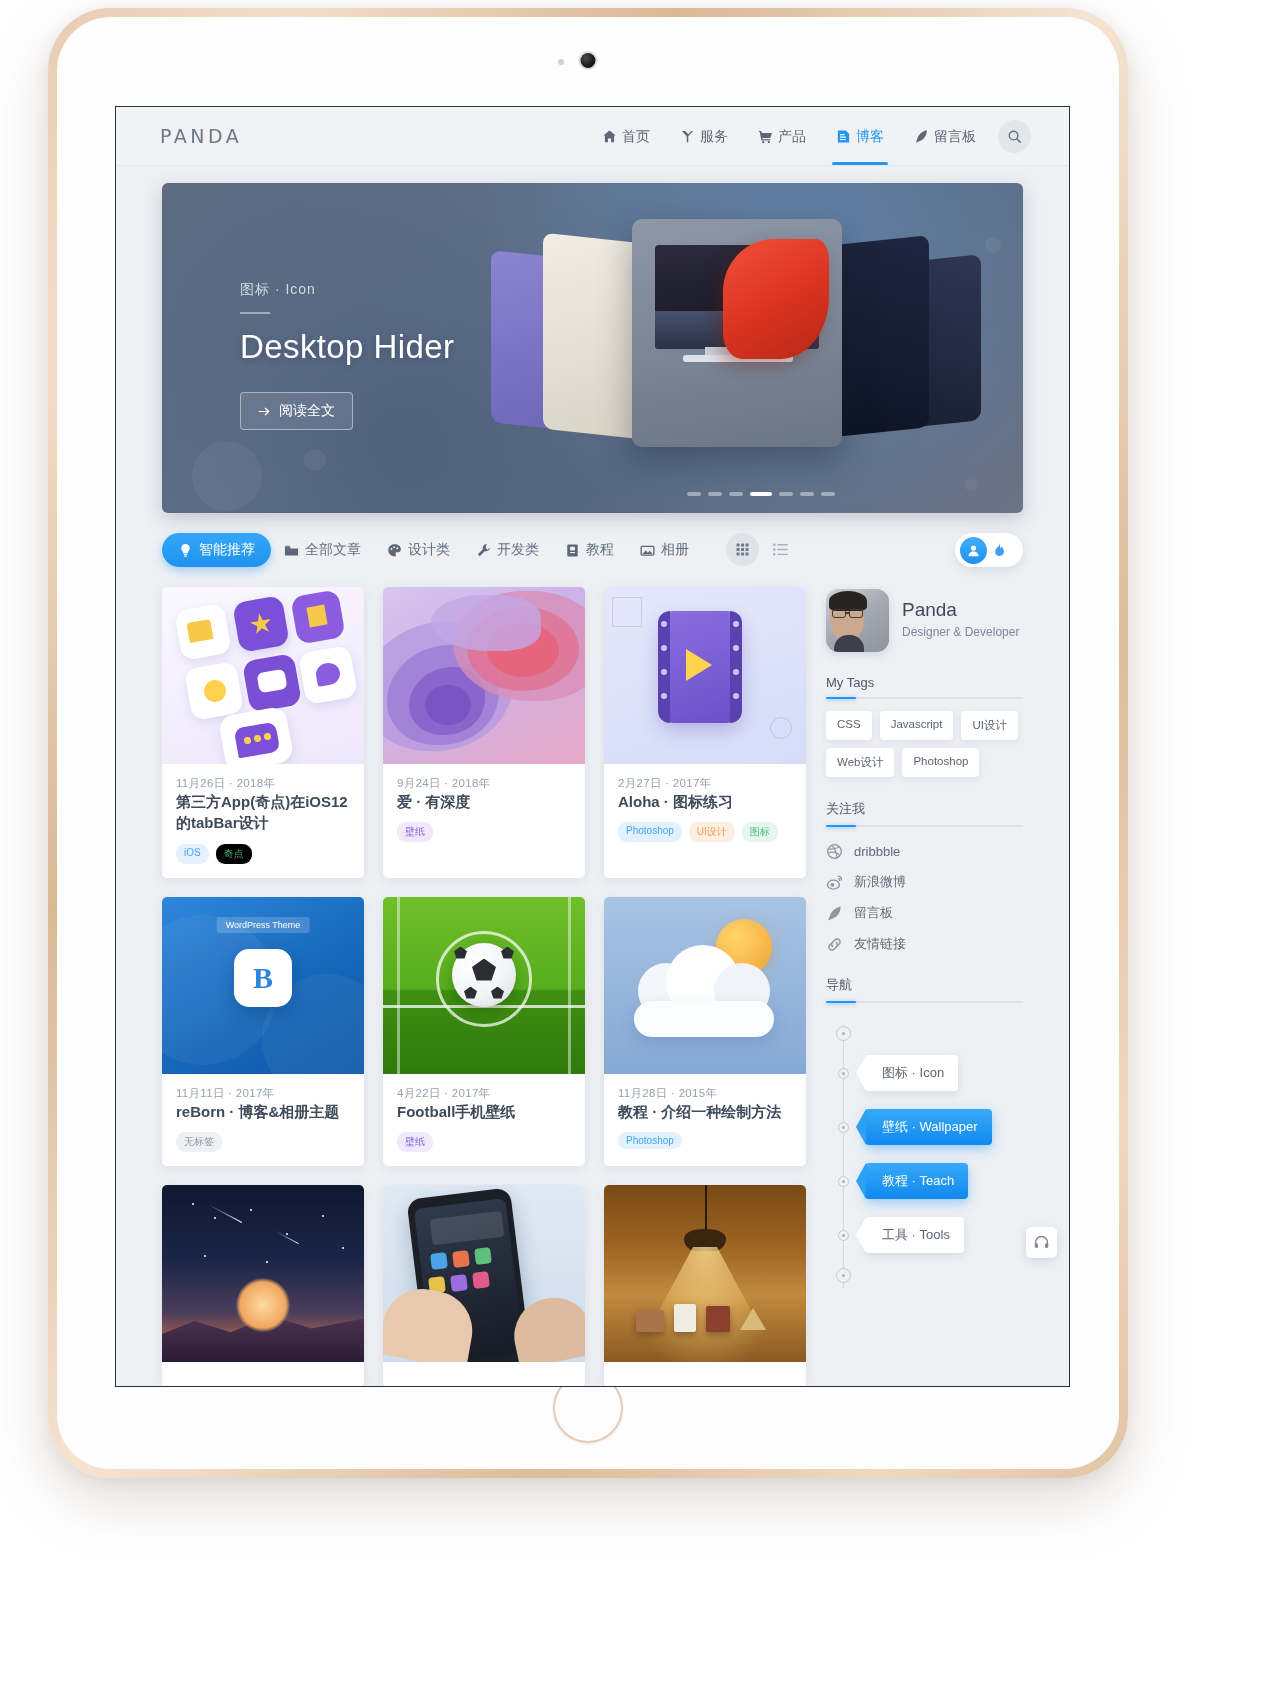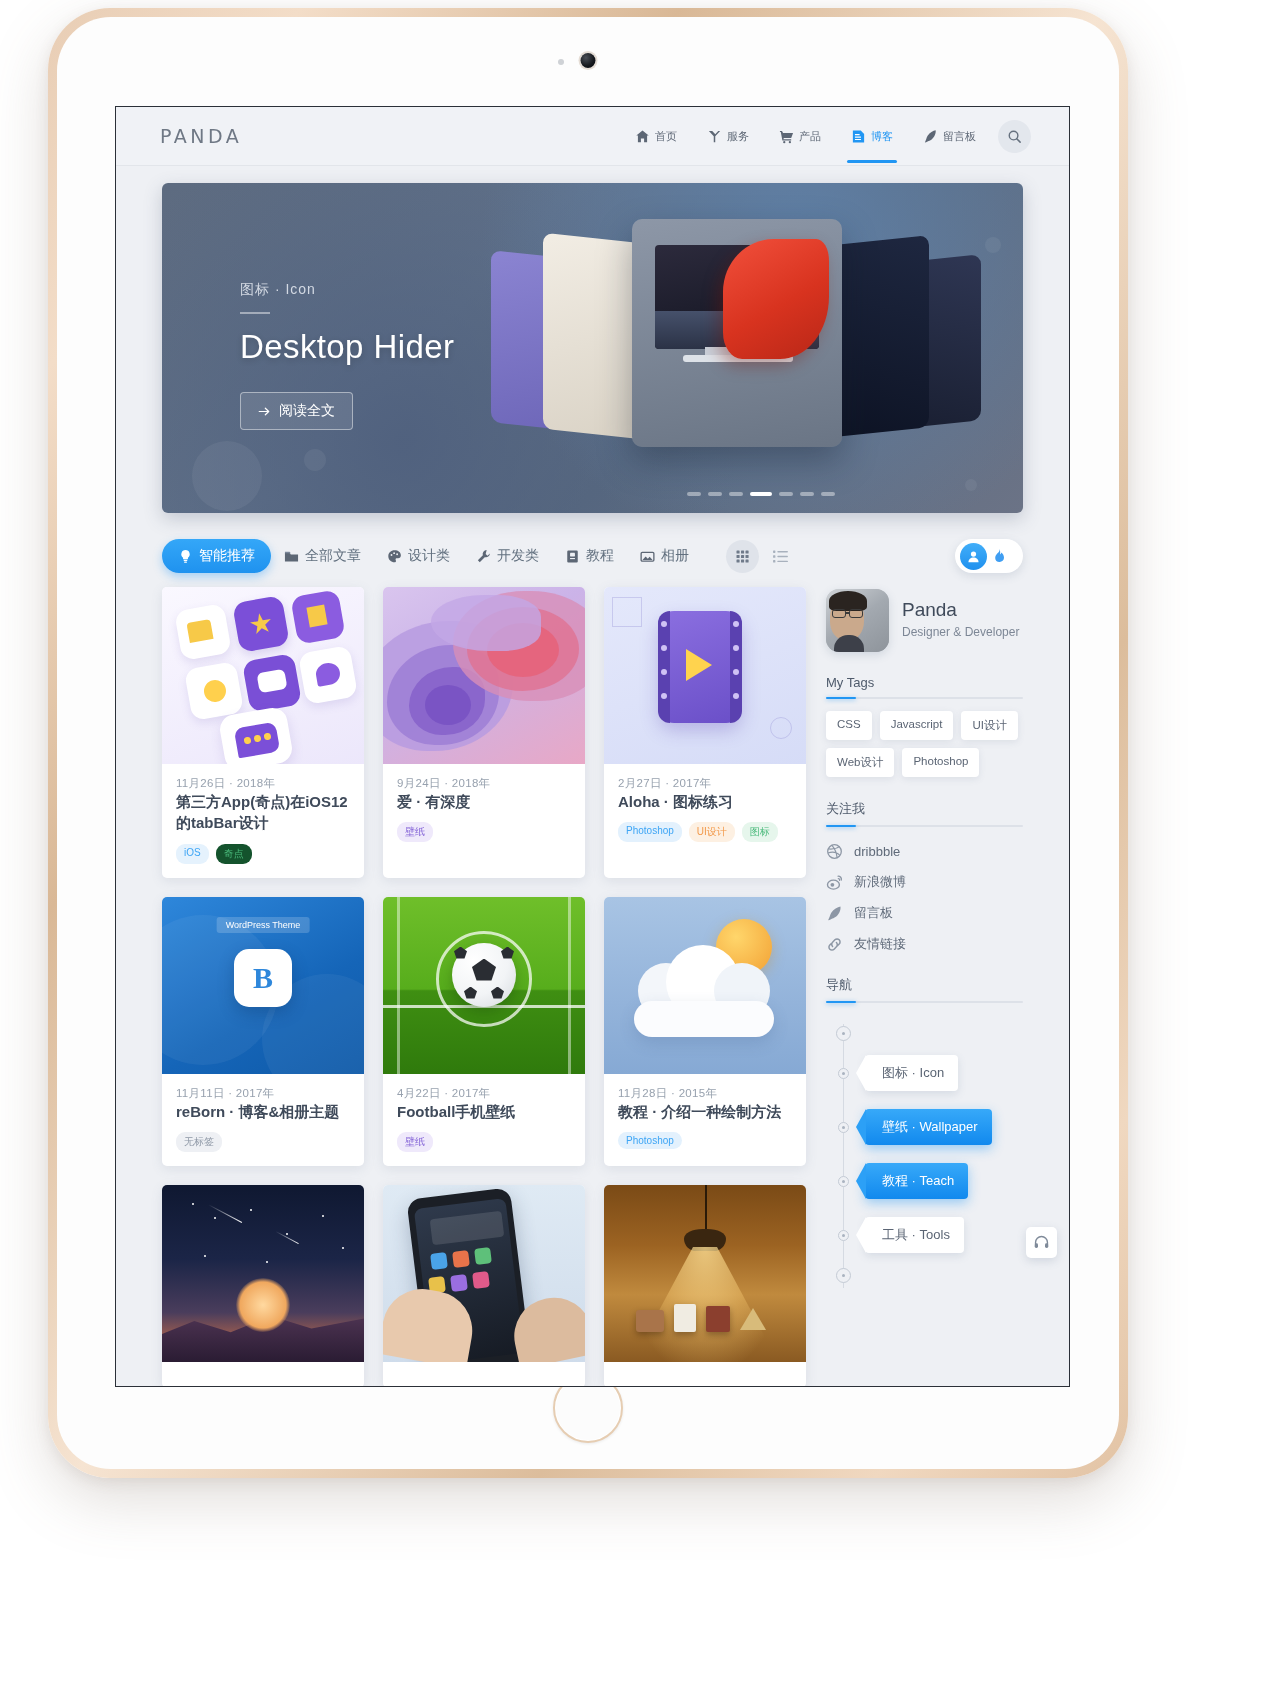--- a/index.html
+++ b/index.html
@@ -69,21 +69,21 @@
     border-bottom: 1px solid #e2e5ea;
   }
   #brand {
     font-size: 19px; letter-spacing: 3.5px;
     color: #6f7885; font-weight: 400;
     font-family: "DejaVu Sans", sans-serif;
   }
   #nav-items { margin-left: auto; display: flex; align-items: center; gap: 22px; }
   .nav-item {
     display: flex; align-items: center; gap: 5px;
-    font-size: 11px; color: #5d6775;
+    font-size: 14px; color: #5d6775;
     padding: 19px 4px 18px;
     position: relative; cursor: pointer;
     white-space: nowrap;
   }
   .nav-item.active { color: #2196f3; }
   .nav-item.active::after {
     content: ""; position: absolute;
     left: 0; right: 0; bottom: -1px; height: 3px;
     background: #2196f3; border-radius: 2px;
   }
@@ -132,21 +132,21 @@
   #hero-dots {
     position: absolute; right: 188px; bottom: 17px;
     display: flex; gap: 7px; align-items: center;
   }
   .hdot { width: 14px; height: 4px; border-radius: 2px; background: rgba(255,255,255,0.42); cursor: pointer; }
   .hdot.on { background: #ffffff; width: 22px; }
 
   
   #filterbar {
     margin: 20px 46px 0 46px;
-    display: flex; align-items: flex-end;
+    display: flex; align-items: flex-start;
     height: 40px;
   }
   .fchip {
     display: flex; align-items: center; gap: 6px;
     font-size: 14px; color: #62707f;
     padding: 8px 13px; border-radius: 19px;
     cursor: pointer; white-space: nowrap;
   }
   .fchip.on {
     background: linear-gradient(180deg,#34a7f8 0%,#1f92ef 100%);
@@ -500,21 +500,21 @@
                 <div style="position:absolute;left:74px;top:138px;width:42px;height:30px;border-radius:9px 9px 9px 2px;background:#7b4fd8;transform:rotate(-10deg)"></div>
                 <div style="position:absolute;left:82px;top:150px;width:7px;height:7px;border-radius:50%;background:#ffd04d;transform:rotate(-10deg)"></div>
                 <div style="position:absolute;left:92px;top:148px;width:7px;height:7px;border-radius:50%;background:#ffd04d;transform:rotate(-10deg)"></div>
                 <div style="position:absolute;left:102px;top:146px;width:7px;height:7px;border-radius:50%;background:#ffd04d;transform:rotate(-10deg)"></div>
               </div>
               <div class="card-body">
                 <div class="card-date">11月26日 · 2018年</div>
                 <div class="card-title">第三方App(奇点)在iOS12的tabBar设计</div>
                 <div class="card-tags">
                   <span class="tg" style="color:#3da5f5;background:#e5f2fd">iOS</span>
-                  <span class="tg" style="color:#49b97a;background:#14532d">奇点</span>
+                  <span class="tg" style="color:#49b97a;background:#000000">奇点</span>
                 </div>
               </div>
             </div>
 
             <div class="card">
               <div class="card-img" style="background:linear-gradient(150deg,#d9c5ee 0%,#cbb3e8 40%,#e8a8c6 100%);">
                 <div style="position:absolute;left:-20px;top:34px;width:150px;height:130px;border-radius:60% 40% 55% 45%;background:#b79be0;opacity:.85;"></div>
                 <div style="position:absolute;left:4px;top:58px;width:112px;height:100px;border-radius:60% 40% 55% 45%;background:#9f7fd6;opacity:.9;"></div>
                 <div style="position:absolute;left:26px;top:80px;width:76px;height:68px;border-radius:60% 40% 55% 45%;background:#8a66cc;"></div>
                 <div style="position:absolute;left:42px;top:98px;width:46px;height:40px;border-radius:50%;background:#7a54c4;"></div>

